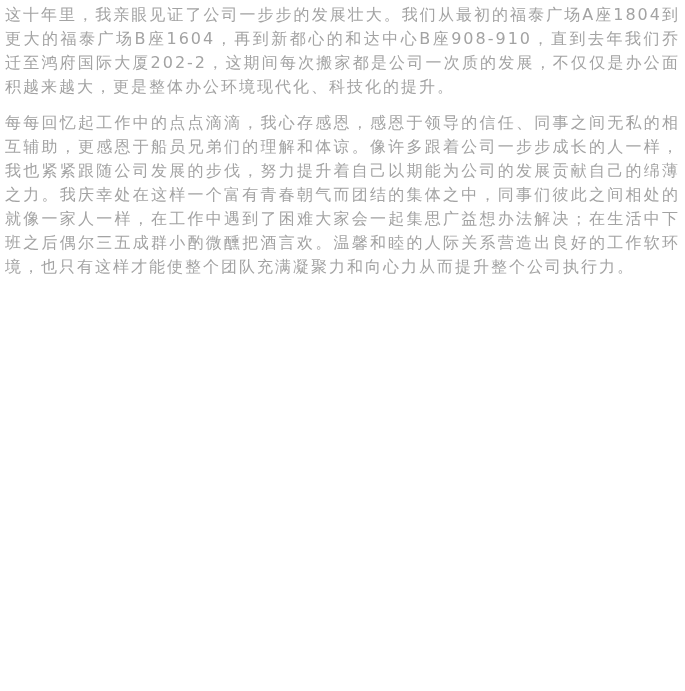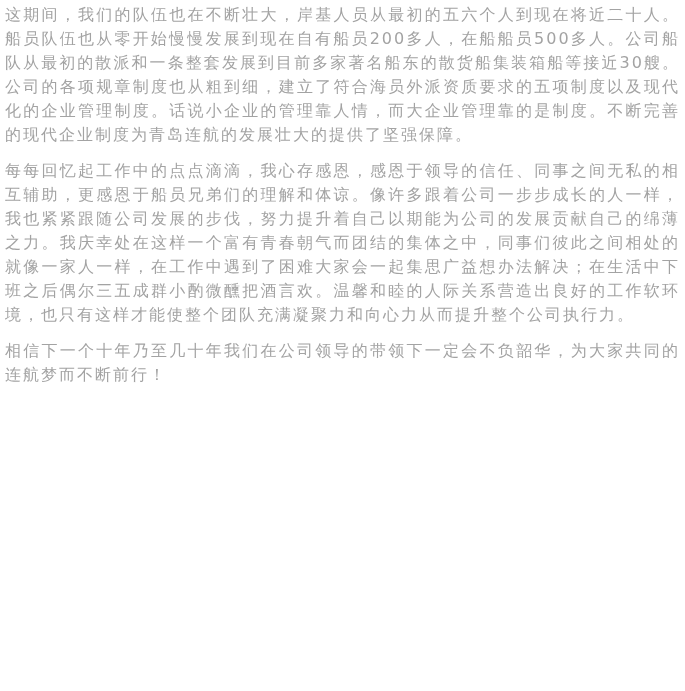--- a/index.html
+++ b/index.html
@@ -26,16 +26,15 @@
     font-size: 16px;
     line-height: 24px;
     letter-spacing: 2px;
     word-break: break-all;
   }
 </style>
 </head>
 <body>
 
 <div class="article-body">
-  <p>这期间，我们的队伍也在不断壮大，岸基人员从最初的五六个人到现在将近二十人。船员队伍也从零开始慢慢发展到现在自有船员200多人，在船船员500多人。公司船队从最初的散派和一条整套发展到目前多家著名船东的散货船集装箱船等接近30艘。公司的各项规章制度也从粗到细，建立了符合海员外派资质要求的五项制度以及现代化的企业管理制度。话说小企业的管理靠人情，而大企业管理靠的是制度。不断完善的现代企业制度为青岛连航的发展壮大的提供了坚强保障。</p>
+  <p>这十年里，我亲眼见证了公司一步步的发展壮大。我们从最初的福泰广场A座1804到更大的福泰广场B座1604，再到新都心的和达中心B座908-910，直到去年我们乔迁至鸿府国际大厦202-2，这期间每次搬家都是公司一次质的发展，不仅仅是办公面积越来越大，更是整体办公环境现代化、科技化的提升。</p>
   <p>每每回忆起工作中的点点滴滴，我心存感恩，感恩于领导的信任、同事之间无私的相互辅助，更感恩于船员兄弟们的理解和体谅。像许多跟着公司一步步成长的人一样，我也紧紧跟随公司发展的步伐，努力提升着自己以期能为公司的发展贡献自己的绵薄之力。我庆幸处在这样一个富有青春朝气而团结的集体之中，同事们彼此之间相处的就像一家人一样，在工作中遇到了困难大家会一起集思广益想办法解决；在生活中下班之后偶尔三五成群小酌微醺把酒言欢。温馨和睦的人际关系营造出良好的工作软环境，也只有这样才能使整个团队充满凝聚力和向心力从而提升整个公司执行力。</p>
-  <p>相信下一个十年乃至几十年我们在公司领导的带领下一定会不负韶华，为大家共同的连航梦而不断前行！</p>
 </div>
 
 </body></html>

